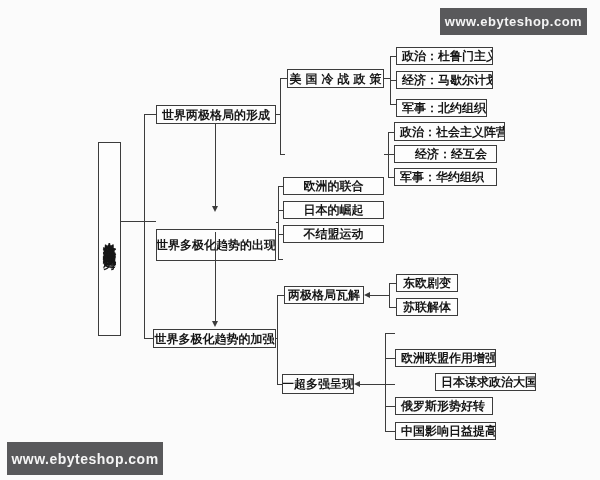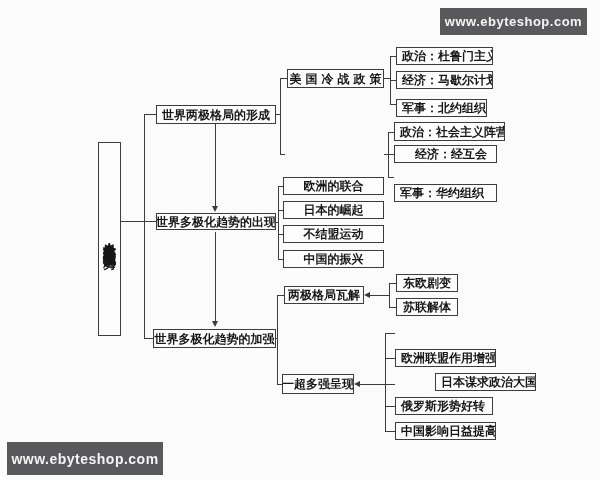--- a/index.html
+++ b/index.html
@@ -48,37 +48,36 @@
 <body>
 
 <div class="stage">
 
   <div class="wm tr">www.ebyteshop.com</div>
   <div class="wm bl">www.ebyteshop.com</div>
 
   <div class="n root" style="left:98px;top:142px;width:23px;height:194px;">当今世界政治格局的多极化趋势</div>
 
   <div class="n lv1" style="left:156px;top:105px;width:120px;height:19px;">世界两极格局的形成</div>
-  <div class="n lv1" style="left:156px;top:213px;width:120px;height:17px;">世界多极化趋势的出现</div>
+  <div class="n lv1" style="left:156px;top:229px;width:120px;height:32px;">世界多极化趋势的出现</div>
   <div class="n lv1" style="left:153px;top:329px;width:123px;height:19px;">世界多极化趋势的加强</div>
 
   <div class="n sp" style="left:287px;top:69px;width:97px;height:19px;">美国冷战政策</div>
 
   <div class="n left" style="left:396px;top:47px;width:97px;height:18px;">政治：杜鲁门主义</div>
   <div class="n left" style="left:396px;top:71px;width:97px;height:18px;">经济：马歇尔计划</div>
   <div class="n left" style="left:396px;top:99px;width:91px;height:18px;">军事：北约组织</div>
 
   <div class="n left" style="left:394px;top:122px;width:111px;height:19px;">政治：社会主义阵营</div>
   <div class="n left" style="left:394px;top:145px;width:103px;height:18px;padding-left:20px;">经济：经互会</div>
-  <div class="n left" style="left:394px;top:184px;width:103px;height:18px;">军事：华约组织</div>
+  <div class="n left" style="left:394px;top:168px;width:103px;height:18px;">军事：华约组织</div>
 
   <div class="n" style="left:283px;top:177px;width:101px;height:18px;">欧洲的联合</div>
   <div class="n" style="left:283px;top:201px;width:101px;height:18px;">日本的崛起</div>
   <div class="n" style="left:283px;top:225px;width:101px;height:18px;">不结盟运动</div>
-  <div class="n" style="left:283px;top:250px;width:101px;height:18px;">中国的振兴</div>
 
   <div class="n" style="left:284px;top:286px;width:80px;height:18px;">两极格局瓦解</div>
   <div class="n" style="left:282px;top:374px;width:72px;height:20px;">一超多强呈现</div>
 
   <div class="n" style="left:396px;top:274px;width:62px;height:18px;">东欧剧变</div>
   <div class="n" style="left:396px;top:298px;width:62px;height:18px;">苏联解体</div>
 
   <div class="n left" style="left:395px;top:349px;width:101px;height:18px;">欧洲联盟作用增强</div>
   <div class="n left" style="left:389px;top:373px;width:101px;height:18px;margin-left:46px;">日本谋求政治大国</div>
   <div class="n left" style="left:395px;top:397px;width:98px;height:18px;">俄罗斯形势好转</div>

